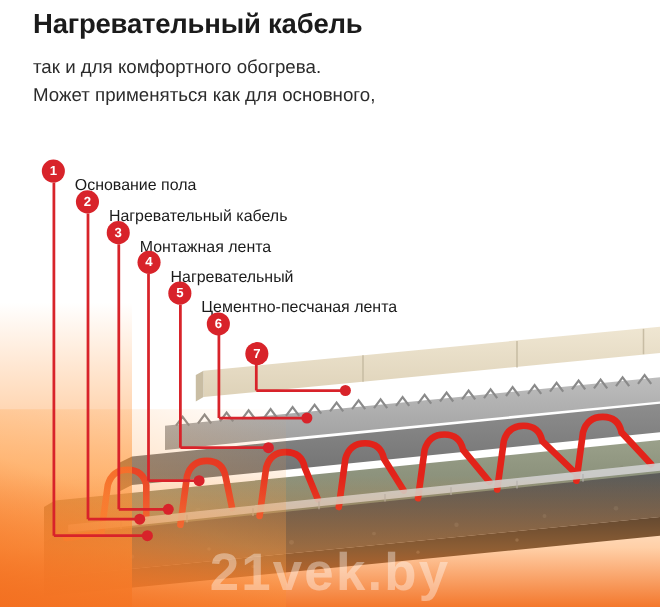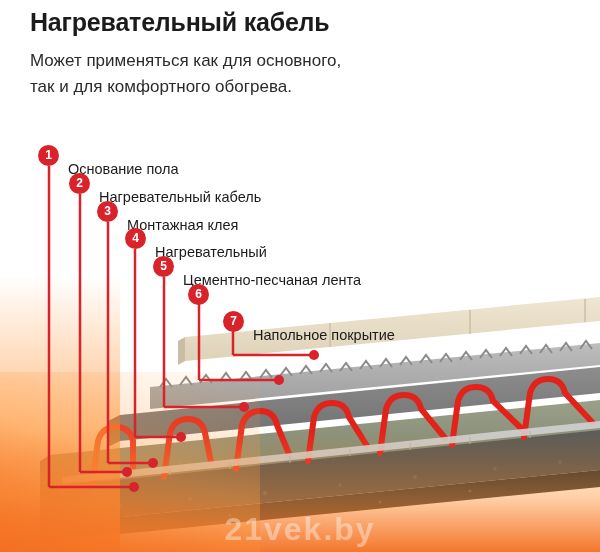--- a/index.html
+++ b/index.html
@@ -56,36 +56,36 @@
     margin-left:9px; font-size:14.5px; color:#1b1b1b; white-space:nowrap;margin-top:28px;
   }
 
   
   .leaders { position:absolute; left:0; top:0; width:600px; height:552px; pointer-events:none; }
 
   
   .watermark {
     position:absolute; left:0; bottom:4px; width:600px;
     text-align:center;
-    font-size:32px; font-weight:bold;
+    font-size:48px; font-weight:bold;
     color:rgba(255,255,255,0.38);
     letter-spacing:2px;
     font-family:"Liberation Sans", sans-serif;
     user-select:none;
   }
 </style>
 </head>
 <body>
 
 <div id="root">
 
   <div class="title">Нагревательный кабель</div>
   <div class="subtitle">
+    <div>так и для комфортного обогрева.</div>
     <div>Может применяться как для основного,</div>
-    <div>так и для комфортного обогрева.</div>
   </div>
 
   <div class="illus">
 
     <svg width="600" height="427" viewBox="0 0 600 427">
       <defs>
         <linearGradient id="tileGrad" x1="0" y1="0" x2="0" y2="1">
           <stop offset="0%" stop-color="#efe6d2"></stop>
           <stop offset="100%" stop-color="#ded2b8"></stop>
         </linearGradient>
@@ -236,36 +236,35 @@
     <div class="label-text">Основание пола</div>
   </div>
 
   <div class="label-row" style="left:69px; top:172px;">
     <div class="badge">2</div>
     <div class="label-text">Нагревательный кабель</div>
   </div>
 
   <div class="label-row" style="left:97px; top:200px;">
     <div class="badge">3</div>
-    <div class="label-text">Монтажная клея</div>
+    <div class="label-text">Монтажная лента</div>
   </div>
 
   <div class="label-row" style="left:125px; top:227px;">
     <div class="badge">4</div>
     <div class="label-text">Нагревательный</div>
   </div>
 
   <div class="label-row" style="left:153px; top:255px;">
     <div class="badge">5</div>
     <div class="label-text">Цементно-песчаная лента</div>
   </div>
 
   <div class="label-row" style="left:188px; top:283px;">
     <div class="badge">6</div>
   </div>
 
   <div class="label-row" style="left:223px; top:310px;">
     <div class="badge">7</div>
-    <div class="label-text">Напольное покрытие</div>
   </div>
 
   <div class="watermark">21vek.by</div>
 </div>
 
 </body></html>

